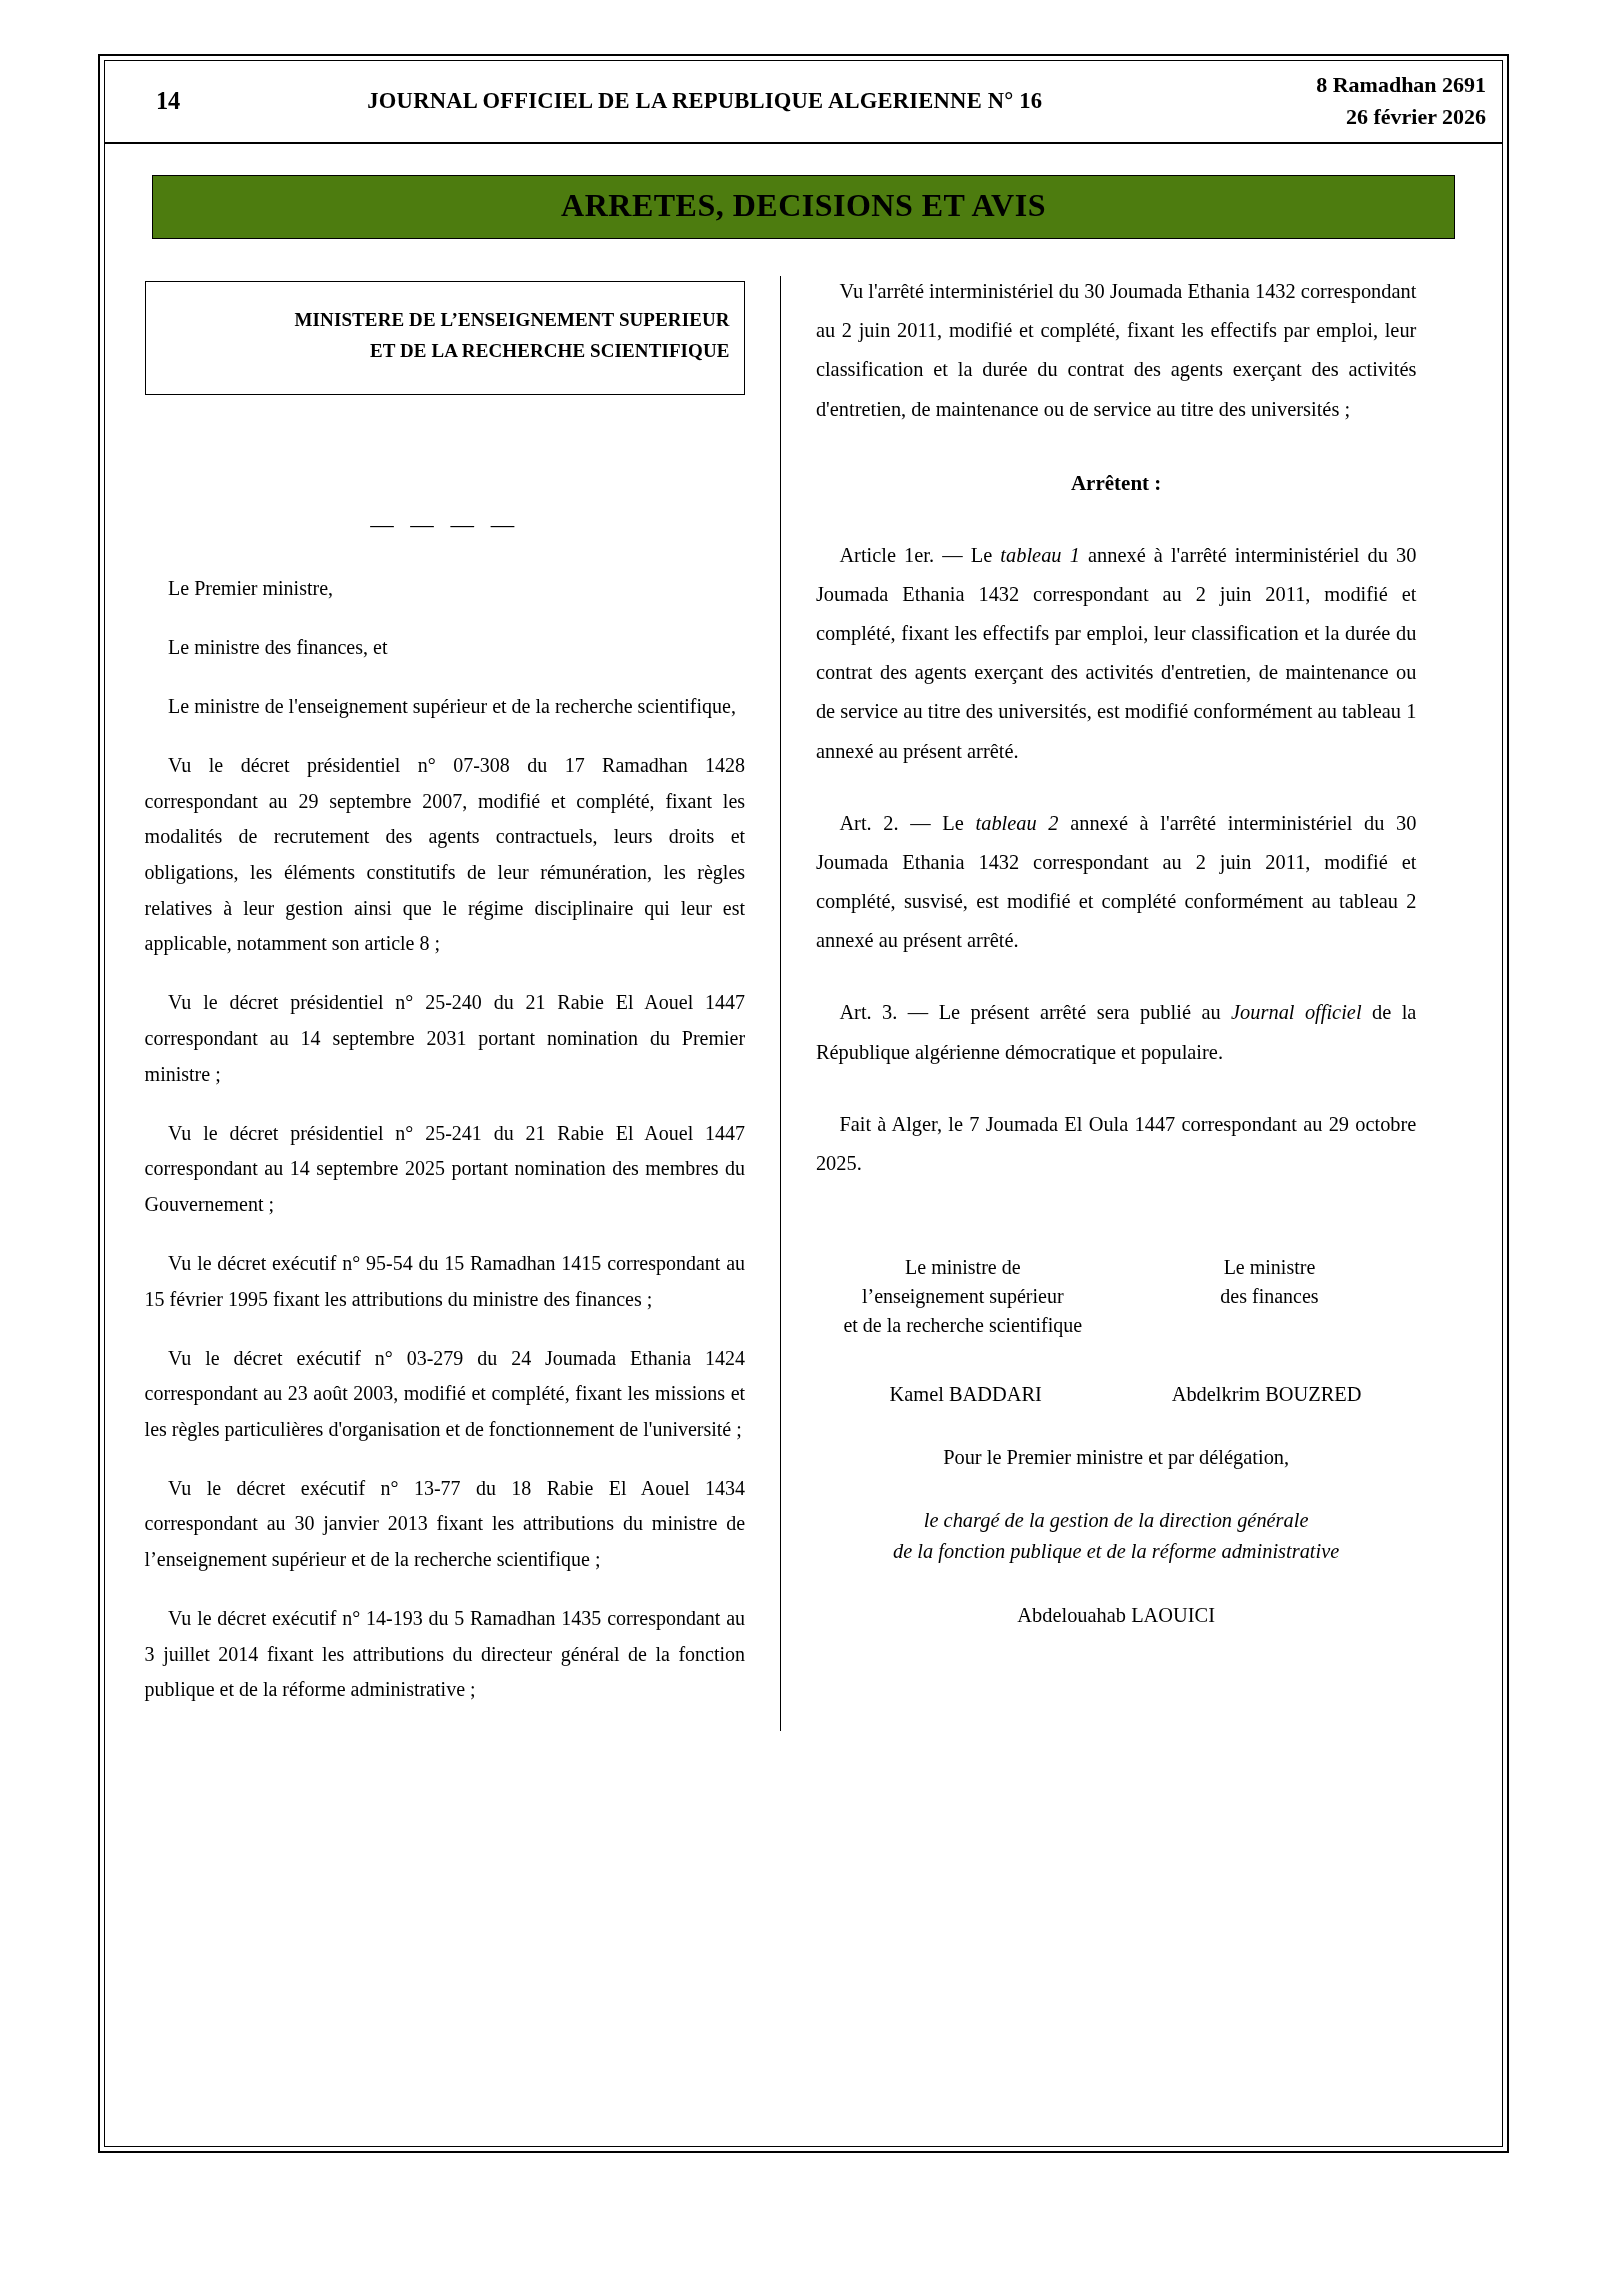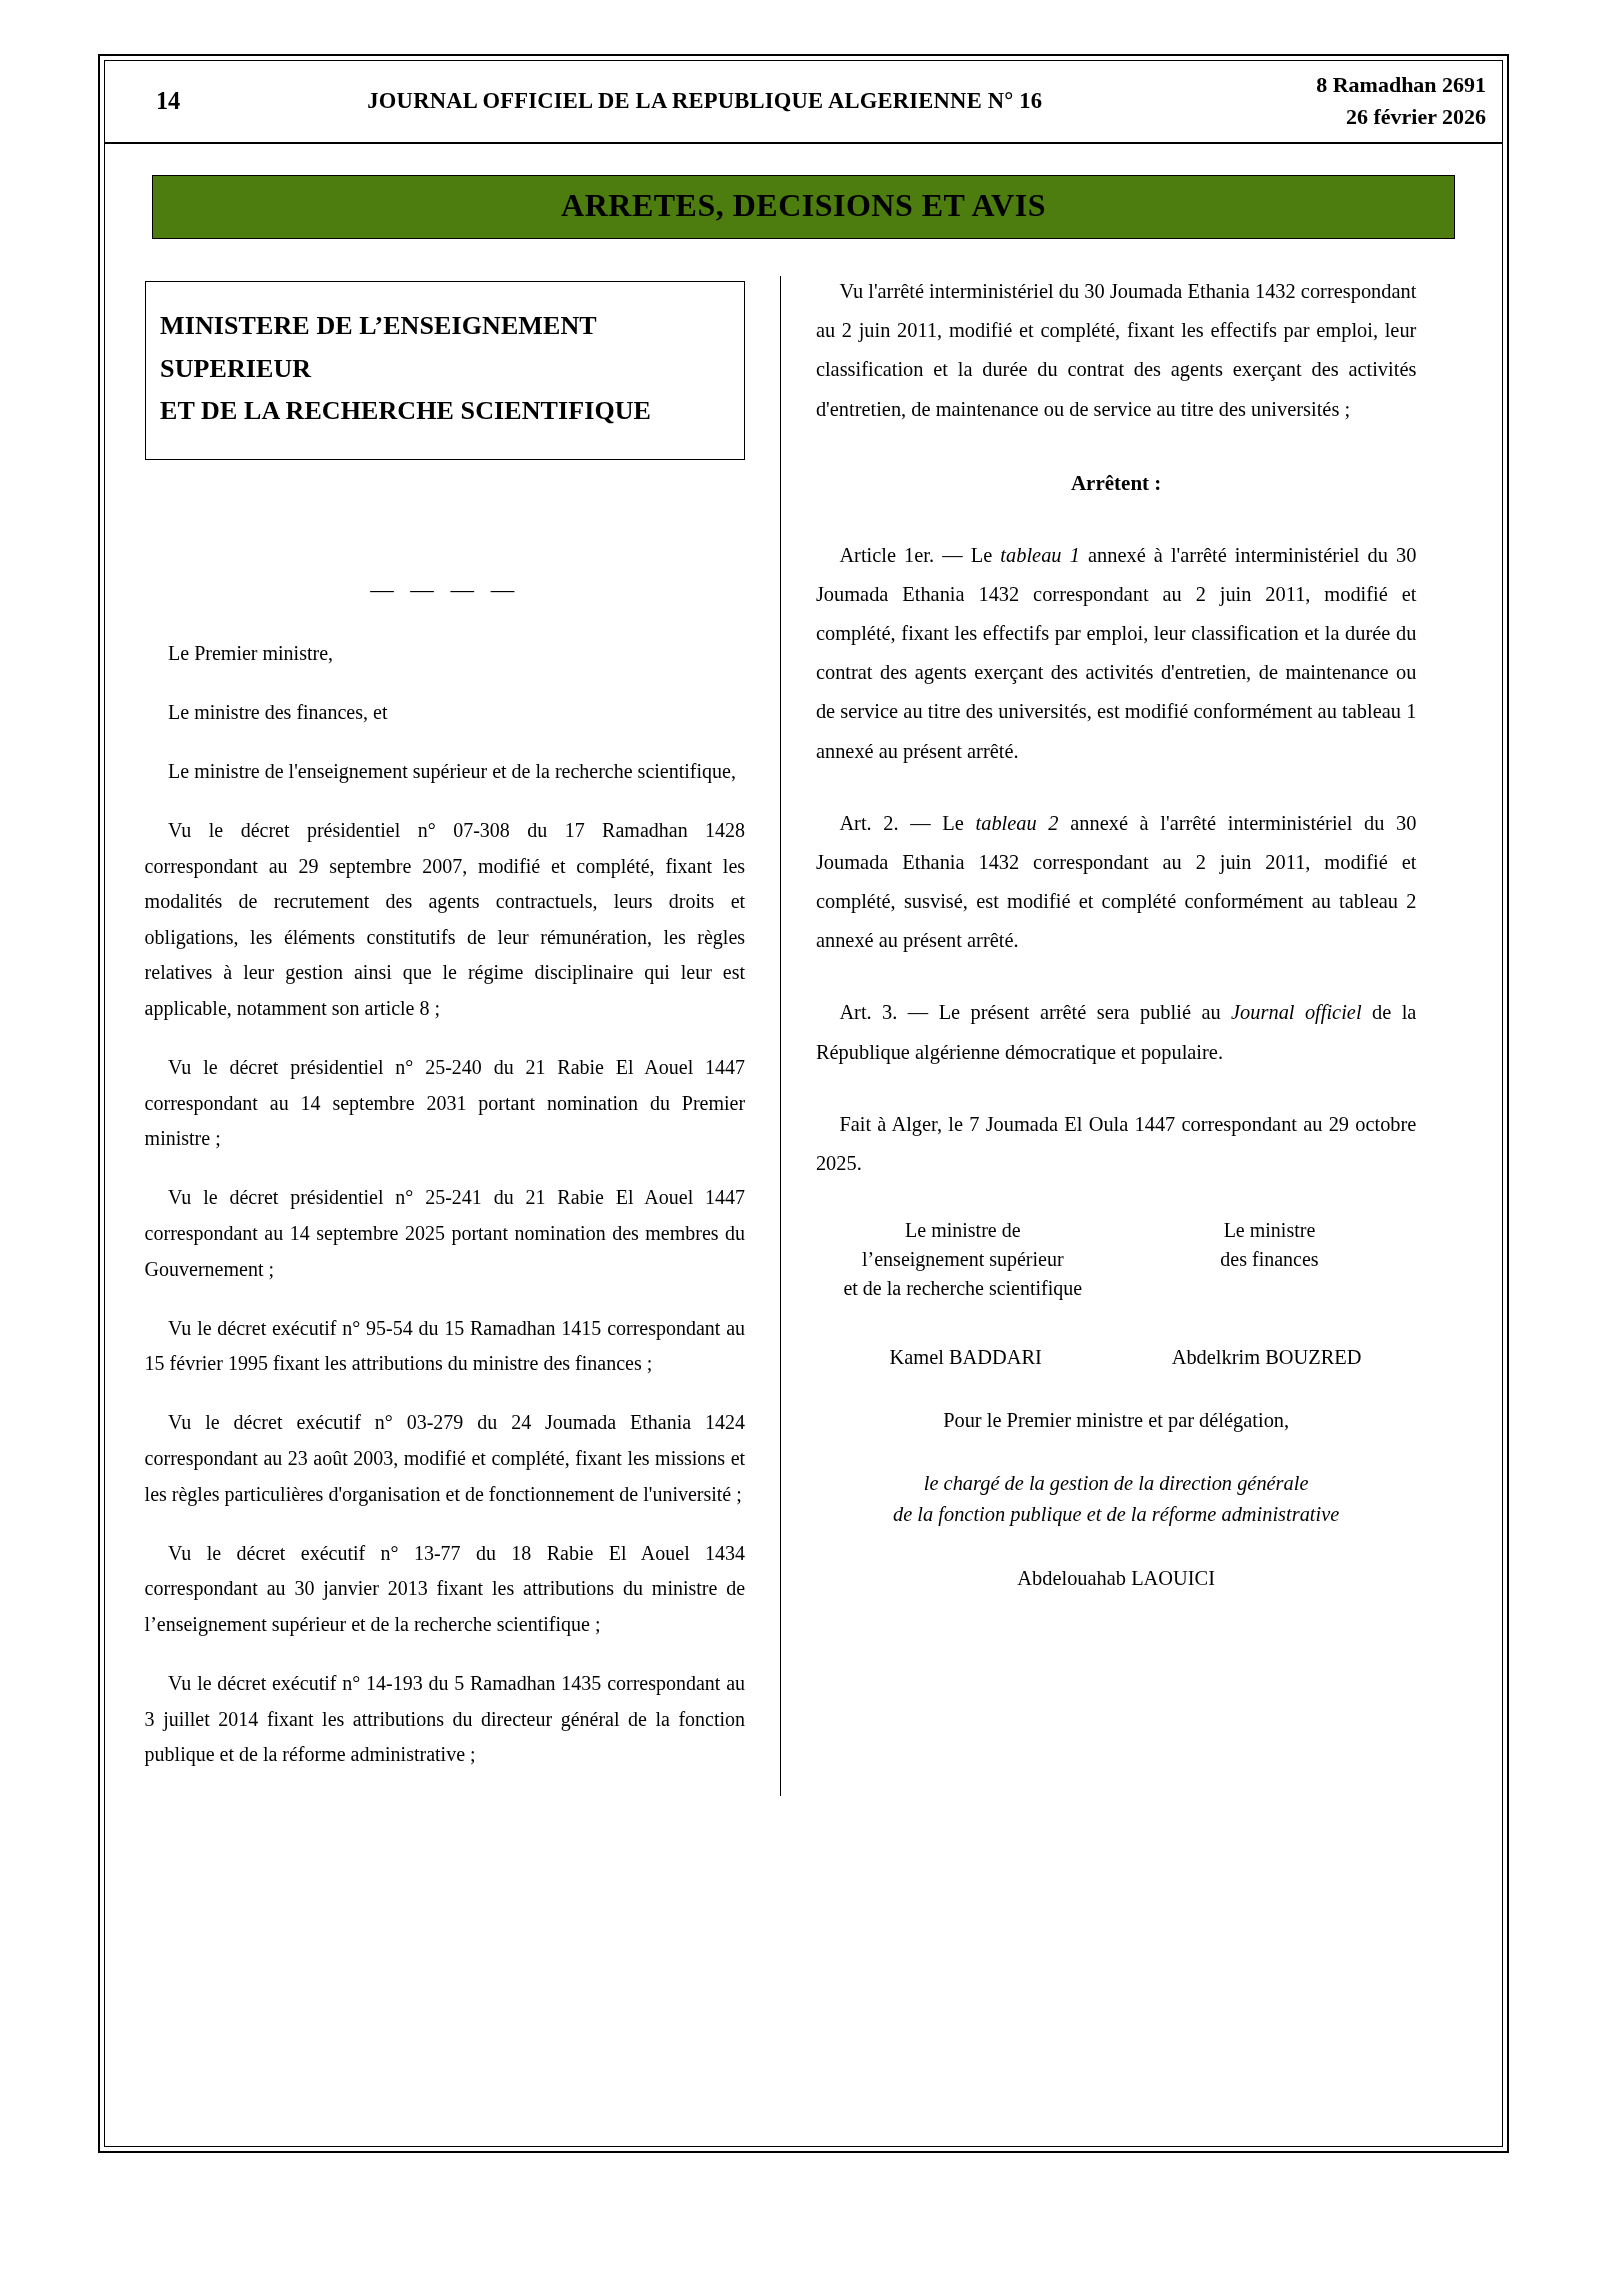--- a/index.html
+++ b/index.html
@@ -100,23 +100,23 @@
     width: 1.8px;
     background: #000;
     margin: 3.6px 11px 0 11px;
     align-self: stretch;
   }
   .col-right {
     padding-left: 23.5px;
   }
   .ministry-box {
     border: 1.8px solid #000;
-    text-align: left;
-    font-weight: bold;
-    font-size: 26px;
+    text-align: right;
+    font-weight: bold;
+    font-size: 19px;
     line-height: 1.62;
     padding: 23.5px 14.5px 27px 14.5px;
     margin: 9px 0 0 0;
     letter-spacing: 0.1px;
   }
   .dashes {
     text-align: center;
     font-size: 23.5px;
     letter-spacing: 5.4px;
     margin: 116px 0 33px 0;
@@ -148,20 +148,21 @@
     margin-top: 31px;
     display: flex;
     justify-content: space-between;
     padding: 0 5.4px;
   }
   .sig-col {
     text-align: center;
     font-size: 20px;
     line-height: 1.45;
     width: 48%;
+    margin-top: 37px;
   }
   .sig-names {
     margin-top: 43px;
     display: flex;
     justify-content: space-between;
     padding: 0 11px;
     font-size: 20.4px;
   }
   .sig-names > div { width: 48%; text-align: center; }
   .delegation {

